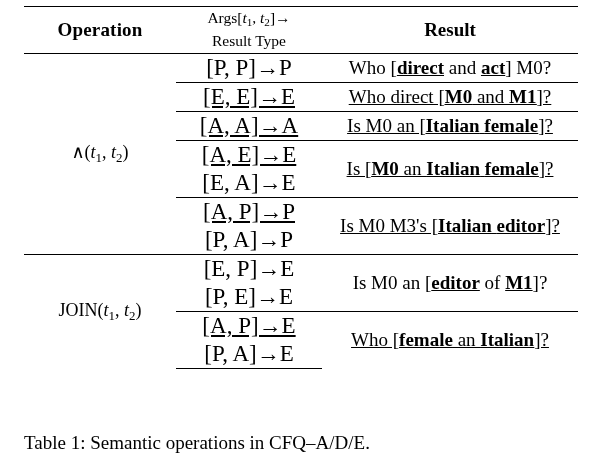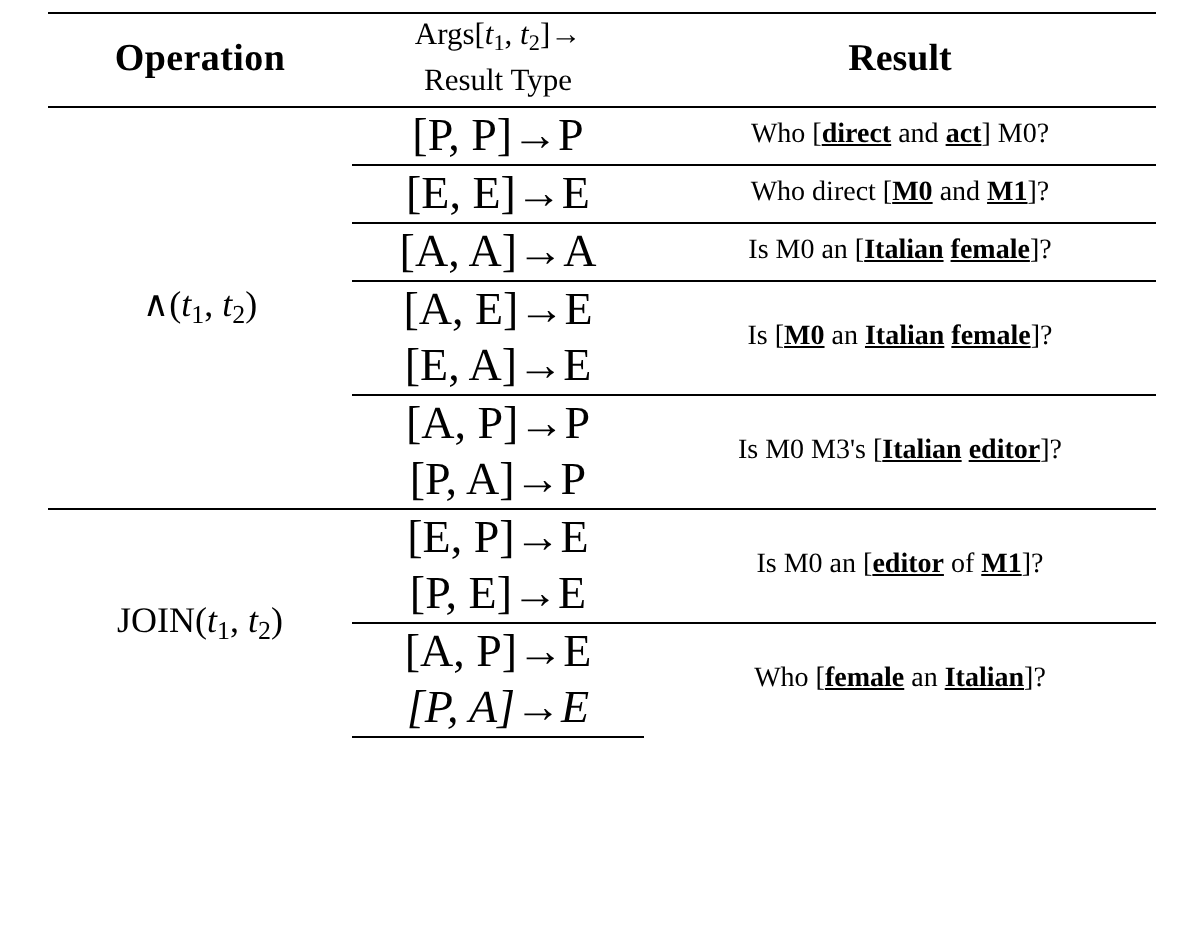--- a/index.html
+++ b/index.html
@@ -28,22 +28,22 @@
     margin: 0 auto;
     table-layout: fixed;
   }
   table.tbl td, table.tbl th {
     padding: 0;
     vertical-align: middle;
     text-align: center;
   }
   .rule-top td { border-top: 1.6px solid #000; }
   .rule-mid td { border-top: 1.1px solid #000; }
-  .rule-thin td { border-top: 0.8px solid #000; }
-  .rule-bot td { border-bottom: 1.6px solid #000; font-style: italic; }
+  .rule-thin td { border-top: 0.8px solid #000; text-decoration: underline; }
+  .rule-bot td { border-bottom: 1.6px solid #000; }
 
   .hdr-op {
     font-size: 19px;
     font-weight: bold;
     letter-spacing: 0.2px;
   }
   .hdr-args {
     font-size: 15.5px;
     font-weight: normal;
     line-height: 1.45;
@@ -62,21 +62,21 @@
   .opname {
     font-size: 18px;
     white-space: nowrap;
     margin-top: 44px;
   }
   .types {
     font-size: 23px;
     white-space: nowrap;
   }
   .example {
-    font-size: 14px;
+    font-size: 19px;
     text-align: left;
     padding-left: 14px;
     white-space: nowrap;
   }
   .body-row td { height: 28px; }
   .u { text-decoration: underline; font-weight: bold; }
   .sub {
     font-size: 0.72em;
     vertical-align: -0.28em;
   }
@@ -156,13 +156,14 @@
       <tr class="rule-thin body-row">
         <td class="types">[A, P]→E</td>
         <td class="example" rowspan="2">Who [<span class="u">female</span> an <span class="u">Italian</span>]?</td>
       </tr>
       <tr class="body-row rule-bot">
         <td class="types">[P, A]→E</td>
       </tr>
     </tbody>
   </table>
 
+  <div class="caption">Table 1: Semantic operations in CFQ–A/D/E.</div>
 </div>
 
 </body></html>

